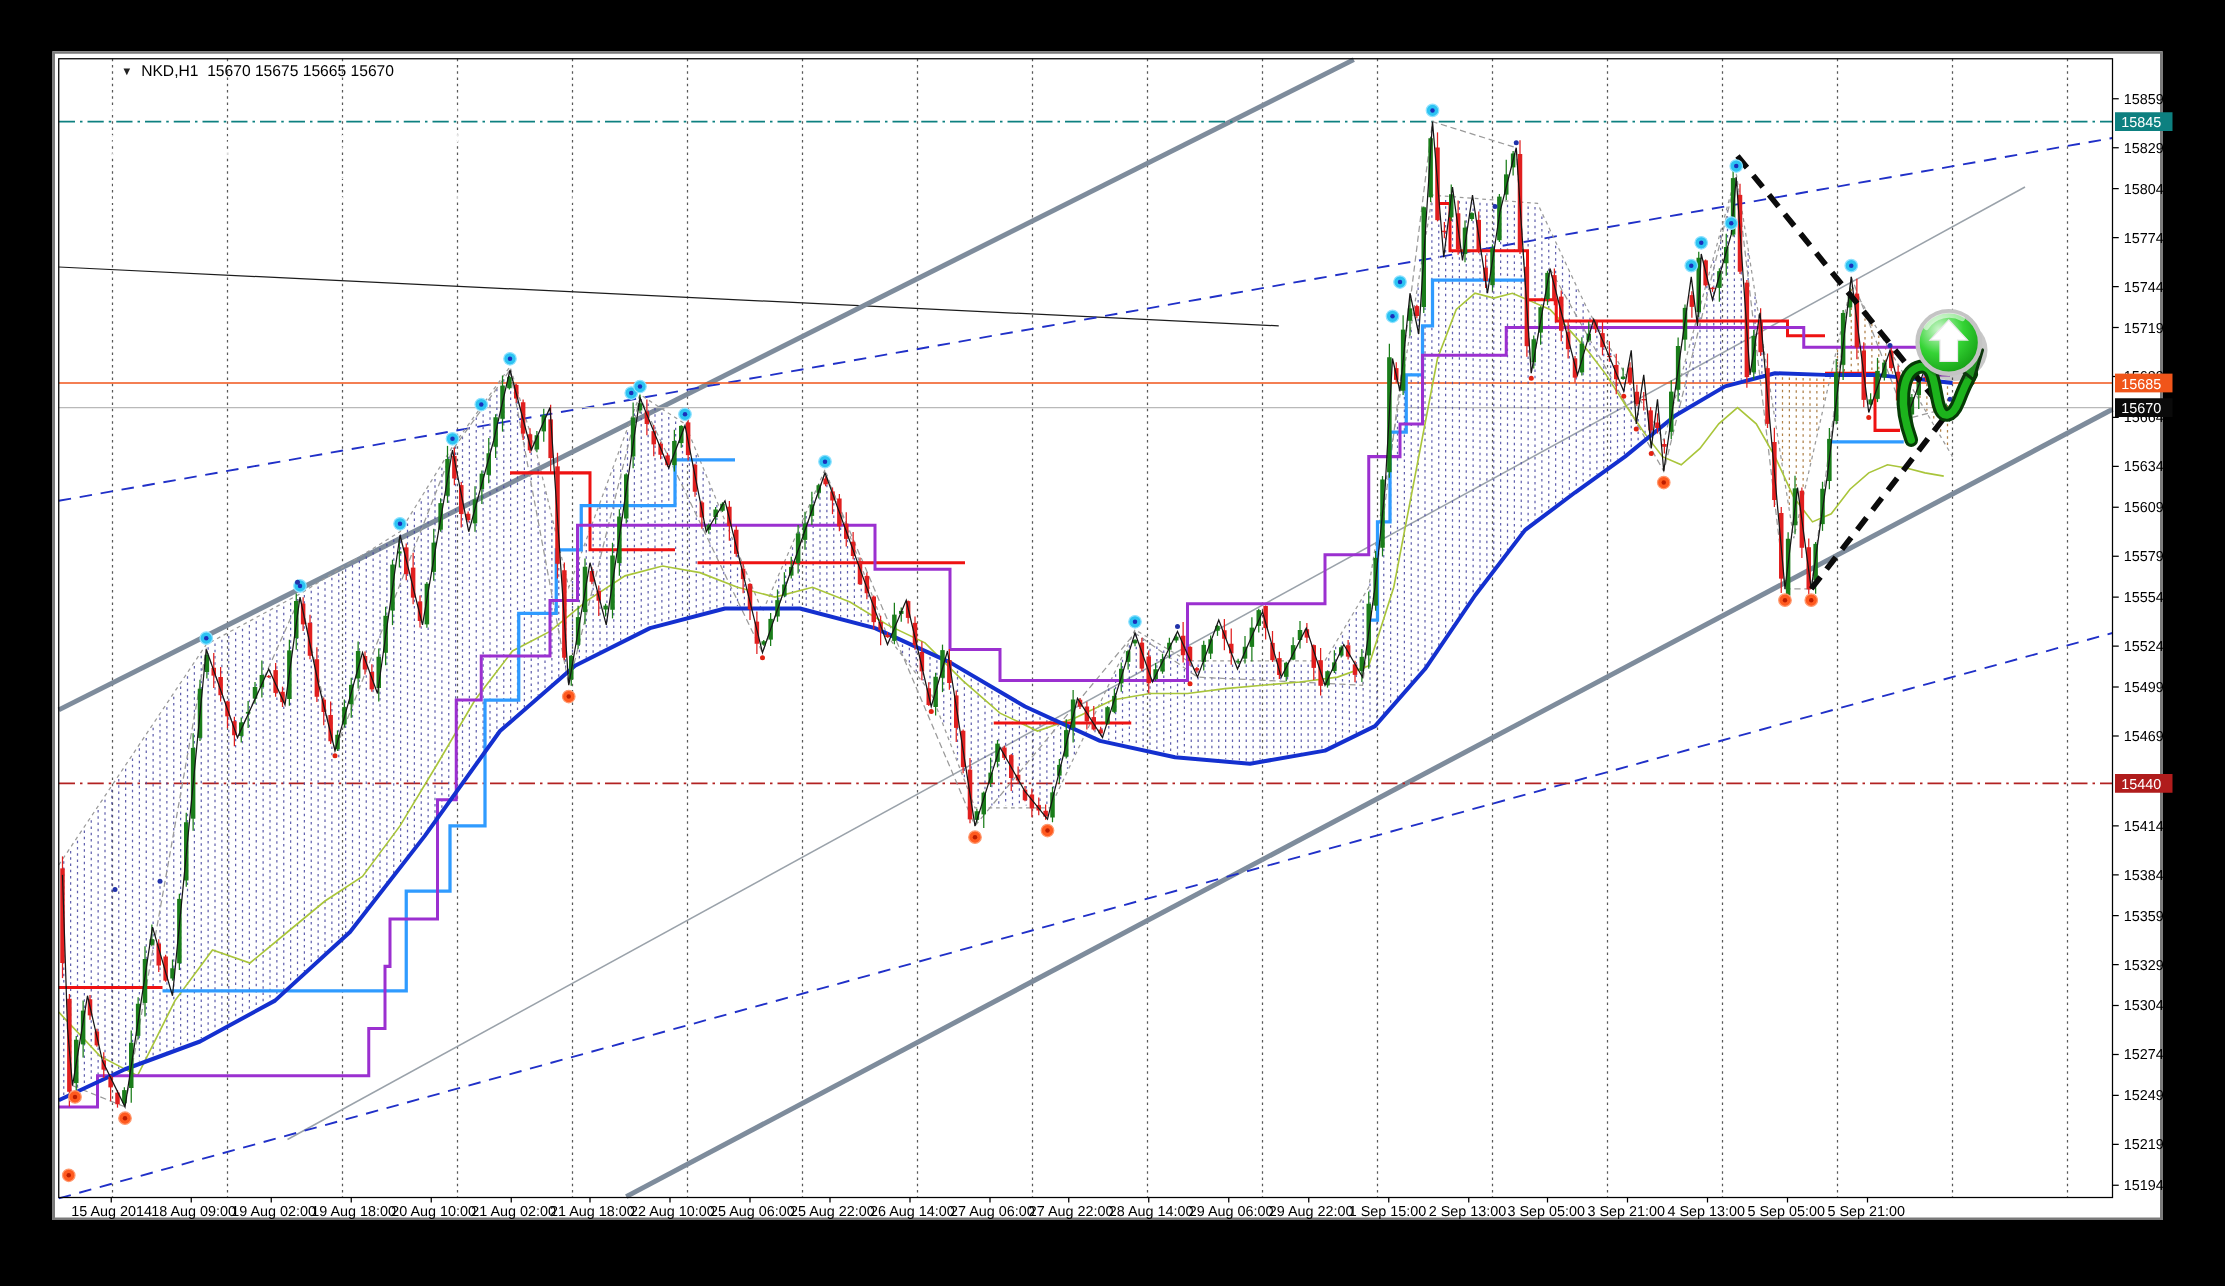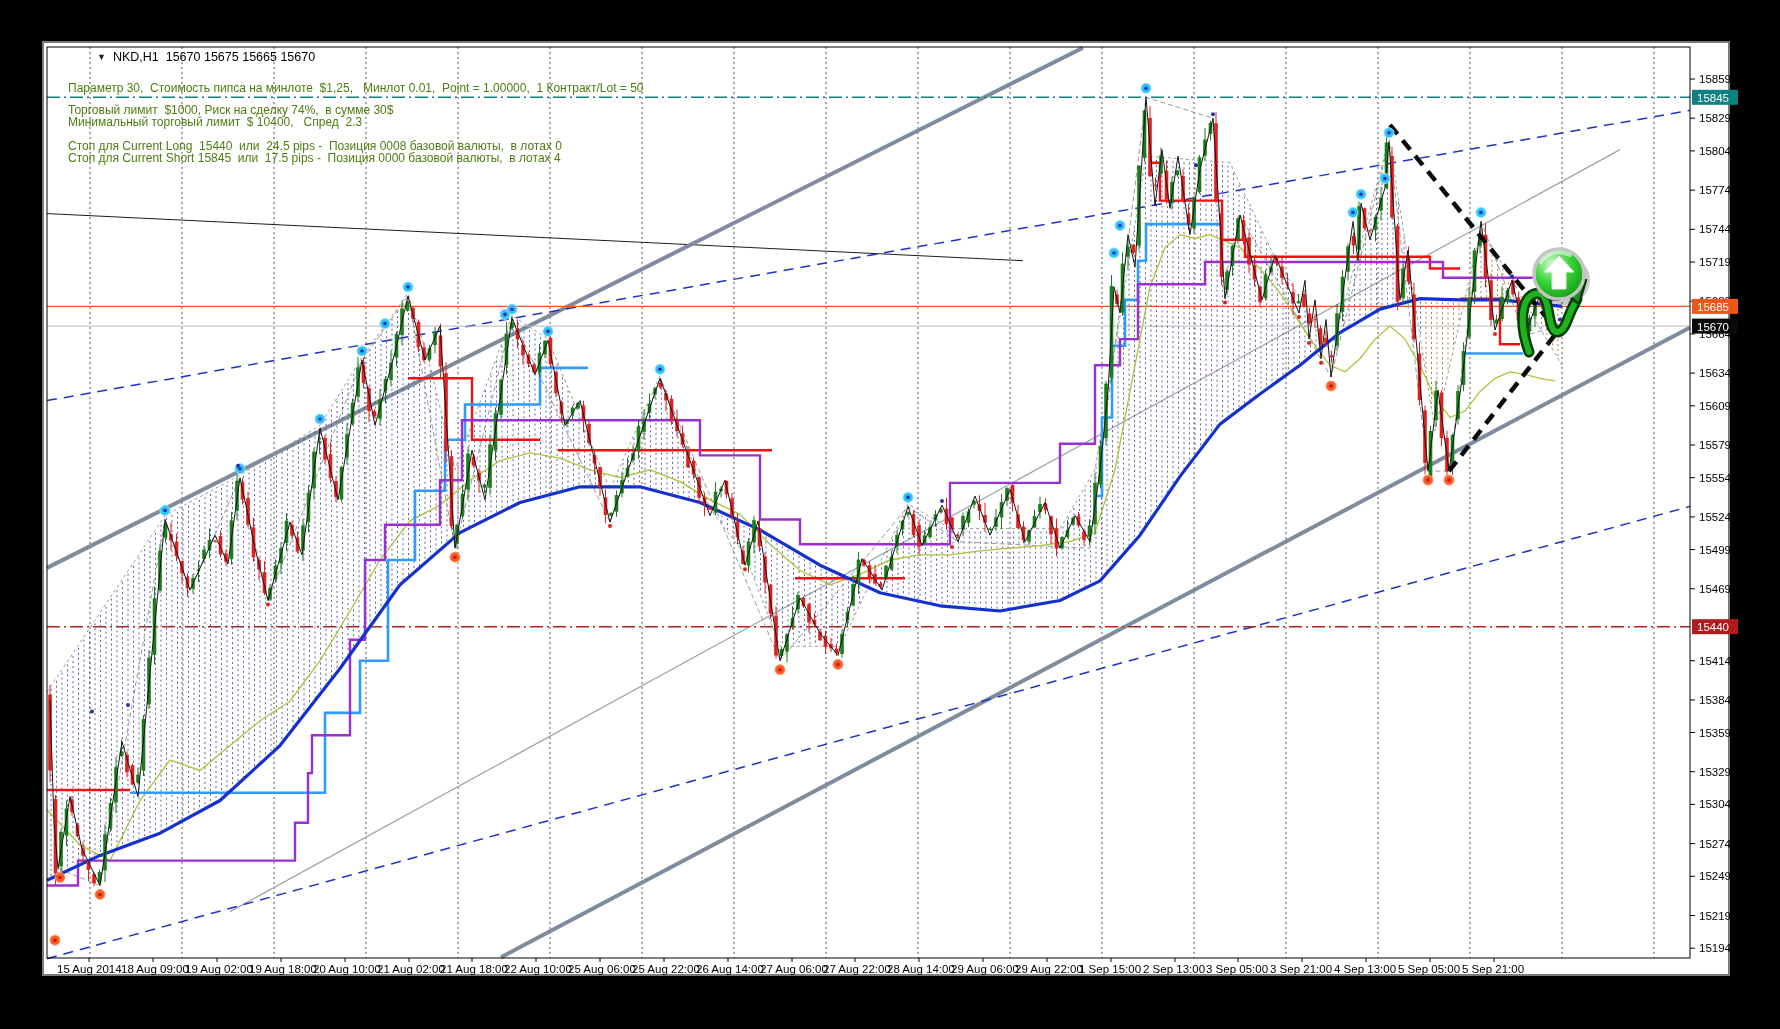--- a/index.html
+++ b/index.html
@@ -4,21 +4,21 @@
 <style>
   html,body{margin:0;padding:0;background:#000;}
   .stage{position:relative;width:1780px;height:1029px;background:#000;overflow:hidden;
          font-family:"Liberation Sans",sans-serif;}
   .panel{position:absolute;left:42px;top:41px;width:1688px;height:935px;background:#fff;
          border:2px solid #7a7a7a;box-sizing:border-box;z-index:1;}
   svg{position:absolute;left:0;top:0;z-index:2;}
   svg text{font-family:"Liberation Sans",sans-serif;}
   .symline{position:absolute;left:65px;top:50px;z-index:3;font-size:12.5px;color:#000;white-space:pre;margin-left:32px;}
   .symline .tri{font-size:9px;color:#222;margin-right:7px;vertical-align:1px;}
-  .info{position:absolute;left:68px;z-index:3;font-size:12px;color:#4d7c0f;white-space:pre;}
+  .info{position:absolute;left:55px;z-index:3;font-size:12px;color:#ffffff;white-space:pre;}
   .i1{top:81px}.i2{top:103px}.i3{top:115px}.i4{top:139px}.i5{top:151px}.i6{top:176px}
 </style>
 </head>
 <body>
 
 <div class="stage">
   <div class="panel"></div>
 
   <svg id="chart-svg" width="1780" height="1029">
     <defs>

